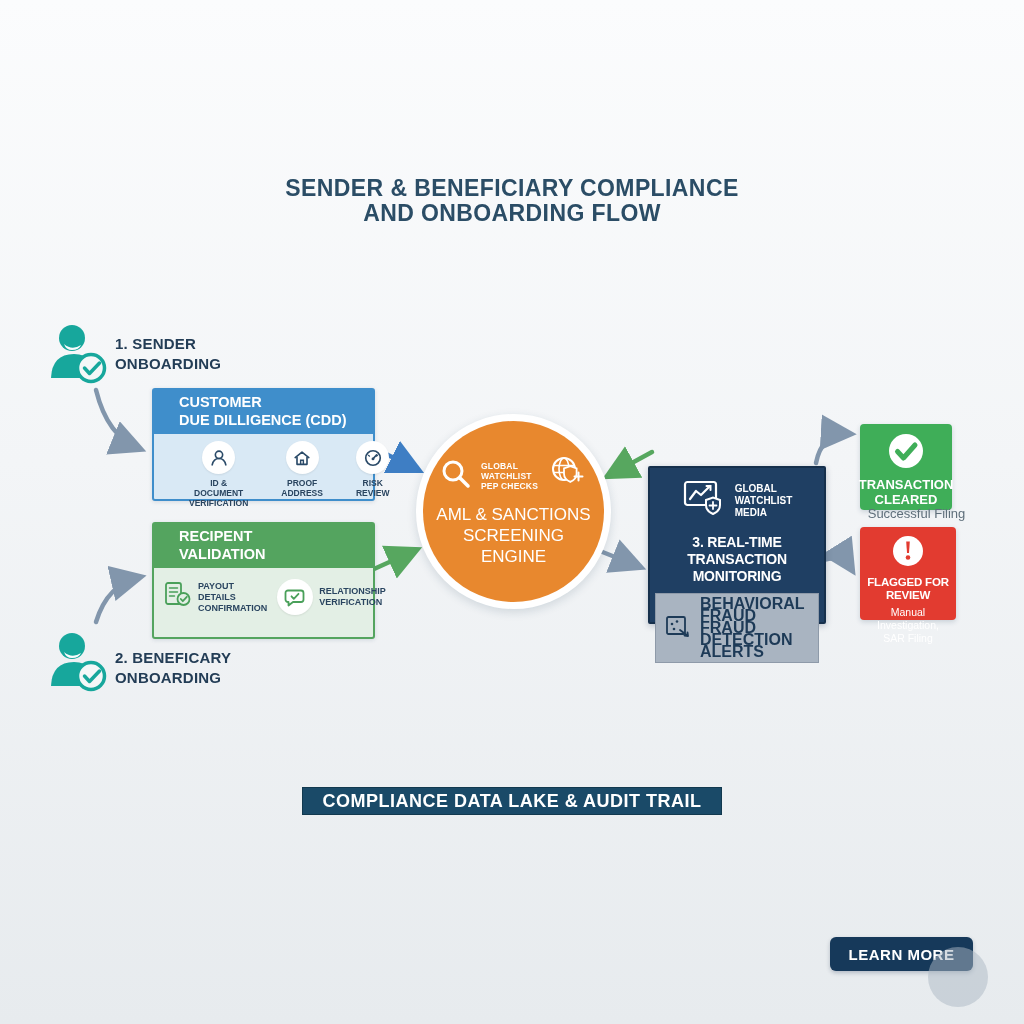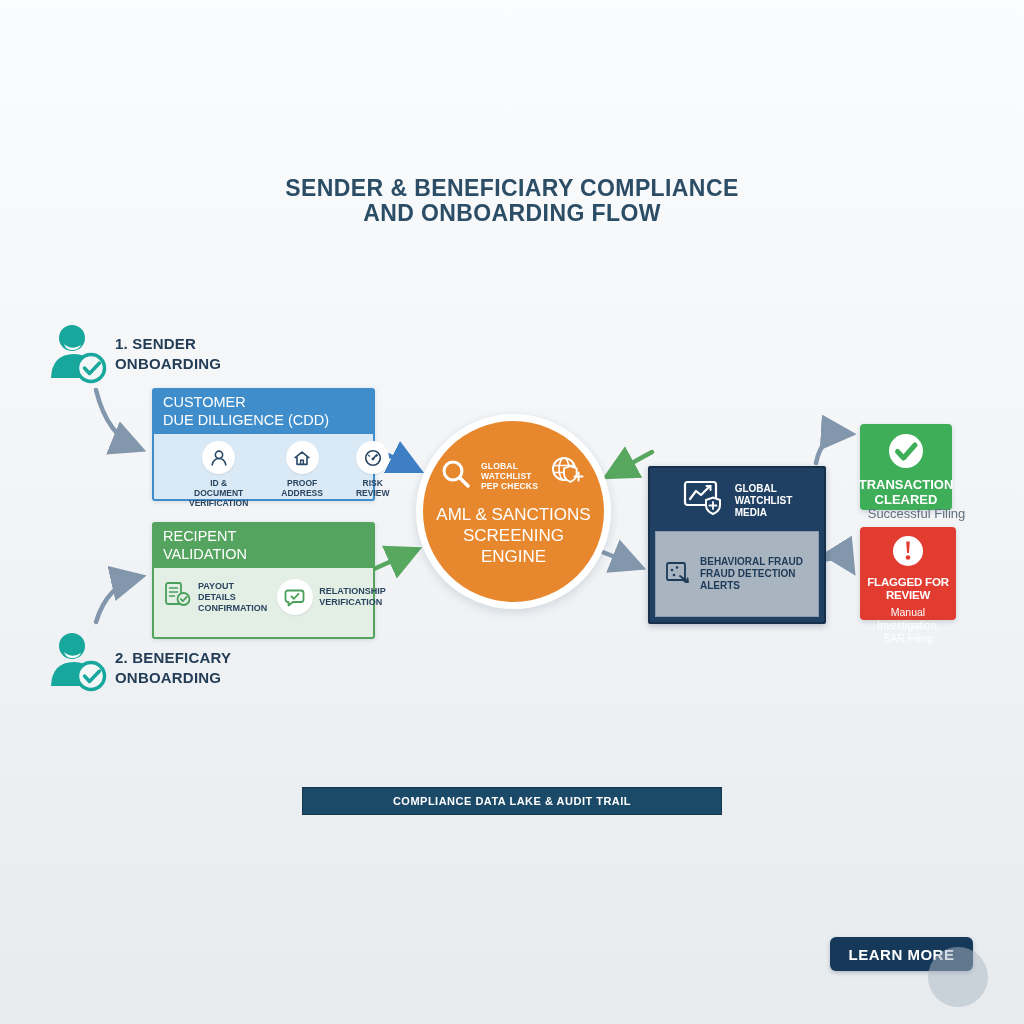--- a/index.html
+++ b/index.html
@@ -15,21 +15,21 @@
     left:0; right:0; top:176px; text-align:center;
     font-size:23px; font-weight:bold; color:#2b4d66;
     letter-spacing:.4px; line-height:25px;
   }
 
   .step-label {
     font-size:15px; font-weight:bold; color:#233d56; line-height:20px; letter-spacing:.2px;
   }
 
   .panel { border-radius:3px; box-shadow:0 1px 4px rgba(30,60,90,.14); }
-  .panel-header { color:#fff; font-weight:normal; font-size:14.5px; line-height:18px; padding:4px 10px 5px; }
+  .panel-header { color:#fff; font-weight:bold; font-size:14.5px; line-height:18px; padding:4px 26px 5px; }
   .cdd-panel { border:2px solid #3f8ecb; background:#d9e9f5; }
   .cdd-panel .panel-header { background:#3f8ecb; margin:-1px; }
   .rec-panel { border:2px solid #54a45f; background:#e3efe5; }
   .rec-panel .panel-header { background:#54a45f; margin:-1px; }
 
   .cdd-body { display:flex; justify-content:space-around; align-items:flex-start; padding:8px 2px 4px; }
   .mini-item { display:flex; flex-direction:column; align-items:center; width:72px;margin-left:33px; }
   .icon-circle { width:33px; height:33px; border-radius:50%; background:#fff;
     display:flex; align-items:center; justify-content:center; box-shadow:0 1px 2px rgba(0,0,0,.08); }
   .mini-label { font-size:8.5px; font-weight:bold; color:#2a4560; text-align:center; line-height:10px; margin-top:4px; }
@@ -46,32 +46,32 @@
   .engine-small { font-size:8.5px; font-weight:bold; line-height:10px; letter-spacing:.2px; }
   .engine-main { font-size:17px; font-weight:normal; text-align:center; line-height:21px; margin-top:4px; }
 
   .monitor { background:#1f3f63; border:2px solid #16304c; border-radius:2px;
     display:flex; flex-direction:column; color:#fff; box-shadow:0 2px 6px rgba(20,40,70,.25); }
   .monitor-head { display:flex; align-items:center; justify-content:center; gap:9px; margin-top:11px; }
   .monitor-small { font-size:10px; font-weight:bold; line-height:12px; }
   .monitor-main { font-size:14px; font-weight:bold; text-align:center; line-height:17px; margin-top:11px; letter-spacing:-.2px; }
   .monitor-sub { margin:8px 5px 5px; background:#a9b4c1; border:1px solid #8e9aa9; flex:1;
     display:flex; align-items:center; gap:8px; padding:4px 8px; }
-  .sub-label { font-size:10px; font-weight:bold; color:#1d3a57; line-height:12px; }
+  .sub-label { font-size:16px; font-weight:bold; color:#1d3a57; line-height:12px; }
 
   .outcome { border-radius:4px; color:#fff; display:flex; flex-direction:column; align-items:center;
     box-shadow:0 2px 5px rgba(30,60,90,.18); }
   .outcome-green { background:#3fae58; }
   .outcome-red { background:#e23b30; }
   .outcome-label { font-weight:bold; text-align:center; }
   .caption-gray { color:#5f6f7b; font-size:13px; text-align:center; }
   .caption-red { font-size:10.5px; text-align:center; line-height:13px; margin-top:4px; }
 
   .bottom-bar { background:#1a4a68; border:1px solid #12394f; display:flex; align-items:center; justify-content:center;
-    color:#fff; font-weight:bold; font-size:11px; letter-spacing:.5px; }
+    color:#fff; font-weight:bold; font-size:18px; letter-spacing:.5px; }
   .learn-btn { background:#16395a; border-radius:6px; display:flex; align-items:center; justify-content:center;
     color:#fff; font-weight:bold; font-size:15px; letter-spacing:.5px; cursor:pointer; box-shadow:0 2px 4px rgba(20,40,70,.25); }
   .watermark { border-radius:50%; background:rgba(172,183,196,.5); }
 </style>
 </head>
 <body>
 
 <div class="canvas">
 
   <svg class="abs" style="left:0;top:0" width="1024" height="1024">
@@ -226,20 +226,22 @@
           <path d="M8 20 L14 12 L19 16 L28 7" fill="none" stroke="#fff" stroke-width="2.2" stroke-linecap="round" stroke-linejoin="round"></path>
           <path d="M24.5 7 h4 v4" fill="none" stroke="#fff" stroke-width="2" stroke-linecap="round"></path>
           <path d="M24 21 l7 -2.5 l7 2.5 v5 q0 6 -7 9 q-7 -3 -7 -9 z" fill="#1f3f63" stroke="#fff" stroke-width="2"></path>
           <path d="M27.5 26.5 h7 M31 23 v7" stroke="#fff" stroke-width="1.8" stroke-linecap="round"></path>
         </svg>
       </span>
       <div class="monitor-small pre">GLOBAL
 WATCHLIST
 MEDIA</div>
     </div>
+    <div class="monitor-main pre">3. REAL-TIME
+TRANSACTION MONITORING</div>
     <div class="monitor-sub">
       <span>
         <svg width="28" height="28" viewBox="0 0 28 28">
           <rect x="3" y="5" width="18" height="17" rx="1.5" fill="none" stroke="#1d3a57" stroke-width="1.8"></rect>
           <circle cx="8" cy="12" r="1.3" fill="#1d3a57"></circle>
           <circle cx="13" cy="9.5" r="1.3" fill="#1d3a57"></circle>
           <circle cx="10" cy="17" r="1.3" fill="#1d3a57"></circle>
           <path d="M16 18 L24 24 M24 24 l-3.5 -0.5 M24 24 l-0.5 -3.5" stroke="#1d3a57" stroke-width="1.8" stroke-linecap="round"></path>
         </svg>
       </span>

